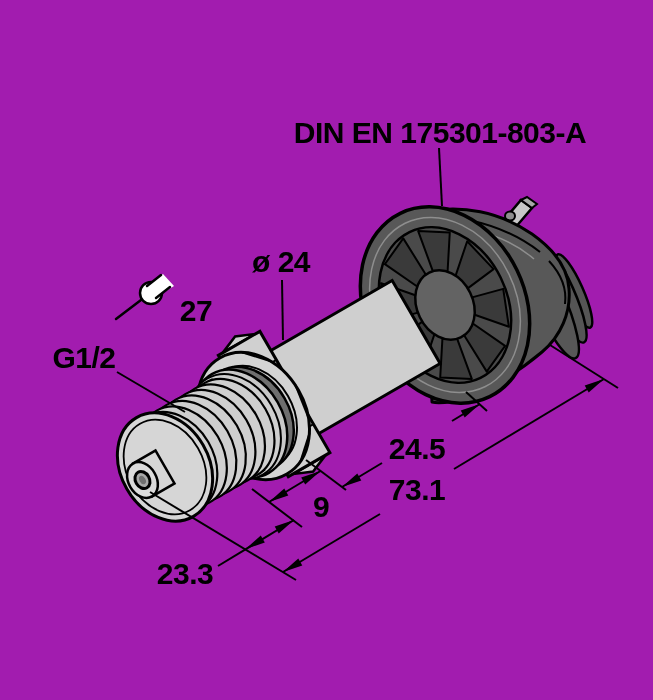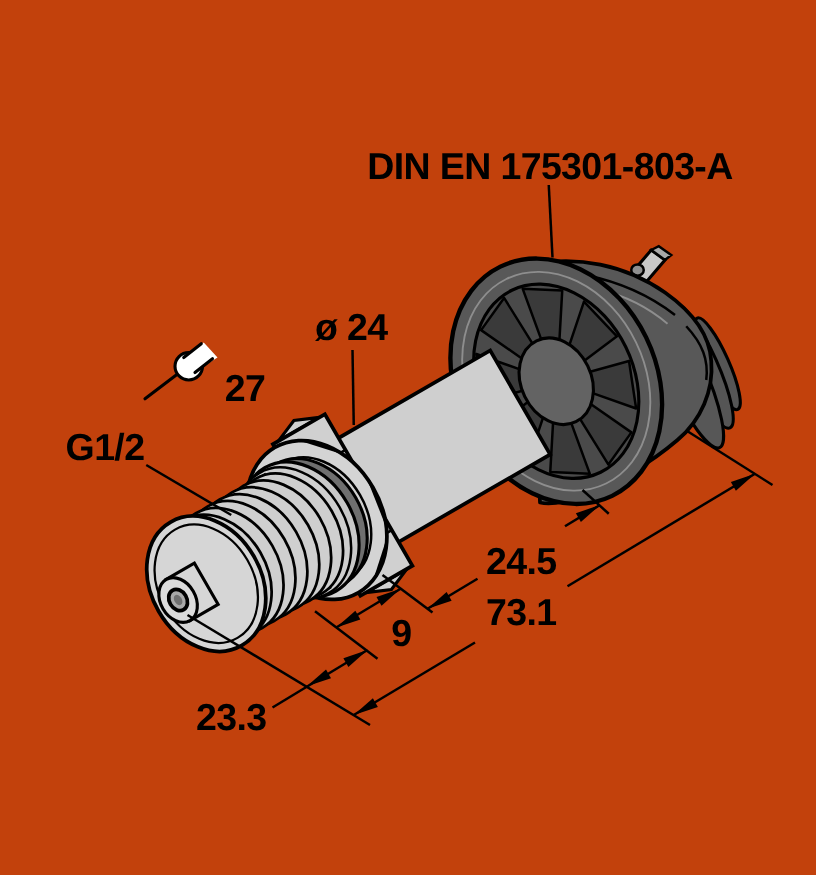--- a/index.html
+++ b/index.html
@@ -1,16 +1,16 @@
 <!DOCTYPE html>
 <html><head>
 <meta charset="utf-8">
 <style>
   html,body{margin:0;padding:0;background:#ffffff;}
-  .stage{position:relative;width:653px;height:700px;background:#c2410c;overflow:hidden;}
+  .stage{position:relative;width:653px;height:700px;background:#a21caf;overflow:hidden;}
   svg{display:block;}
   text{font-family:"Liberation Sans","DejaVu Sans",sans-serif;font-weight:700;font-size:30px;fill:#000;letter-spacing:-0.5px;}
   .thin{stroke:#000;stroke-width:2;fill:none;}
   .dimline{stroke:#000;stroke-width:2;fill:none;}
   .arrow{fill:#000;stroke:none;}
 </style>
 </head>
 <body>
 
 <div class="stage">

